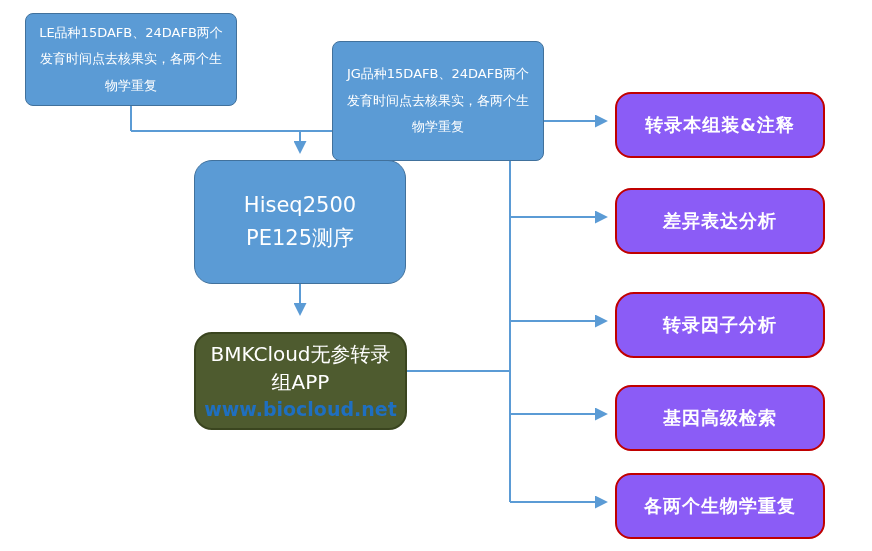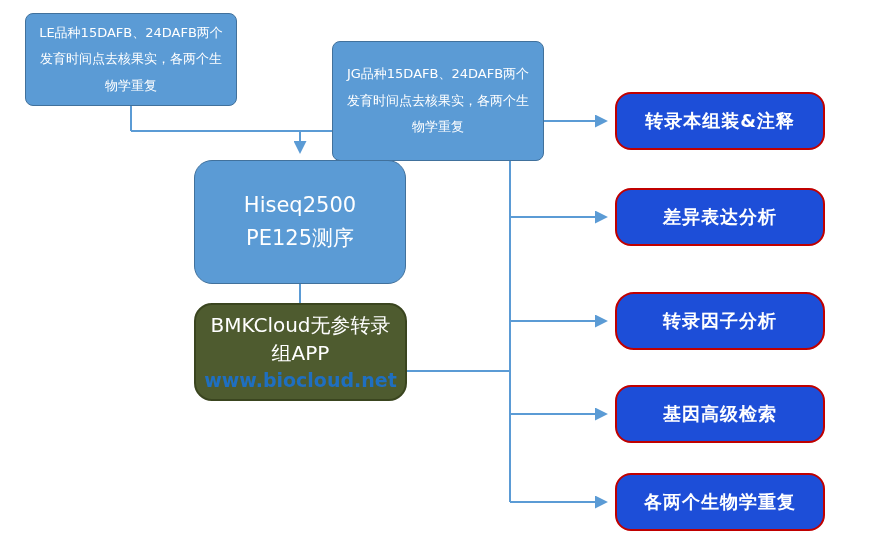--- a/index.html
+++ b/index.html
@@ -45,39 +45,39 @@
   .node-jg { left: 332px; top: 13px; width: 212px; height: 120px; margin-top: 28px; }
   .node-hiseq {
     left: 194px; top: 160px; width: 212px; height: 124px;
     background: #5B9BD5;
     border: 1px solid #41719C;
     border-radius: 18px;
     font-size: 21px;
     line-height: 1.55;
   }
   .node-bmk {
-    left: 194px; top: 303px; width: 213px; height: 98px;
+    left: 194px; top: 332px; width: 213px; height: 98px;
     background: #4E5B2F;
     border: 2px solid #3A451F;
     border-radius: 18px;
     font-size: 20px;
     line-height: 1.4;
     padding: 4px 14px;
     justify-content: center;
   }
   .node-bmk .bmk-url {
     color: #1F6FC0;
     font-weight: bold;
     font-size: 19px;
   }
   .red-box {
     left: 615px;
     width: 210px;
-    height: 58px;
-    background: #1d4ed8;
+    height: 66px;
+    background: #8b5cf6;
     border: 2px solid #C00000;
     border-radius: 16px;
     font-size: 18px;
     font-weight: bold;
     letter-spacing: 1px;
   }
   .out-1 { top: 92px; }
   .out-2 { top: 188px; align-items: center; }
   .out-3 { top: 292px; border-radius: 19px; }
   .out-4 { top: 385px; }

